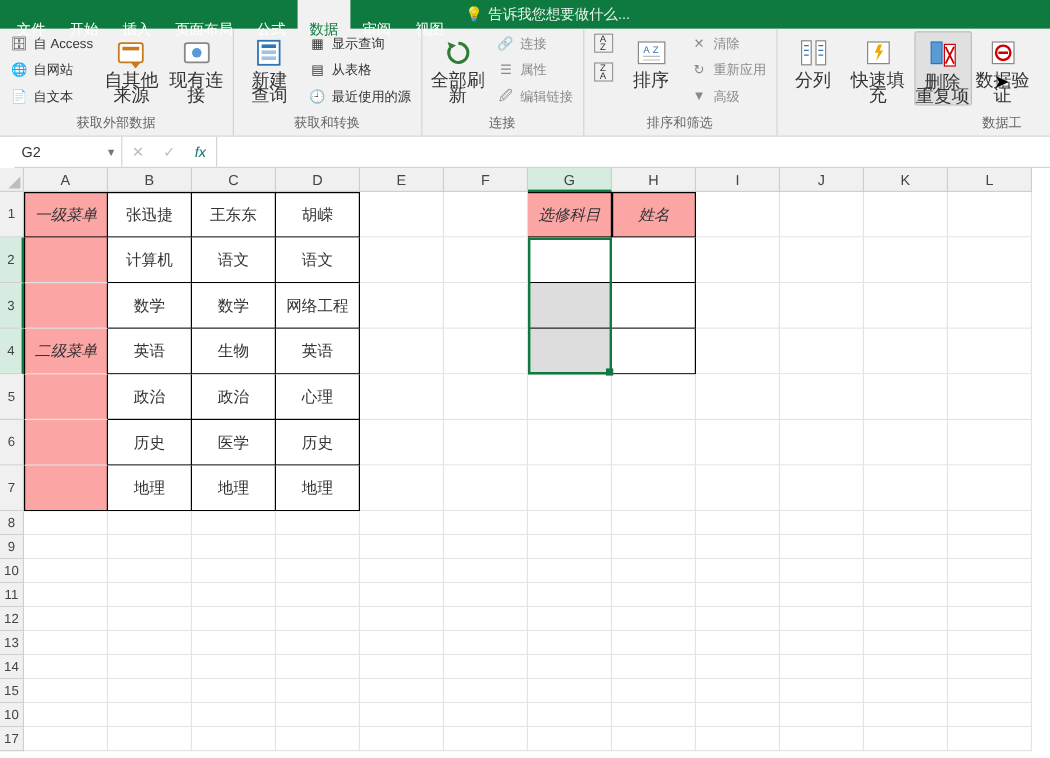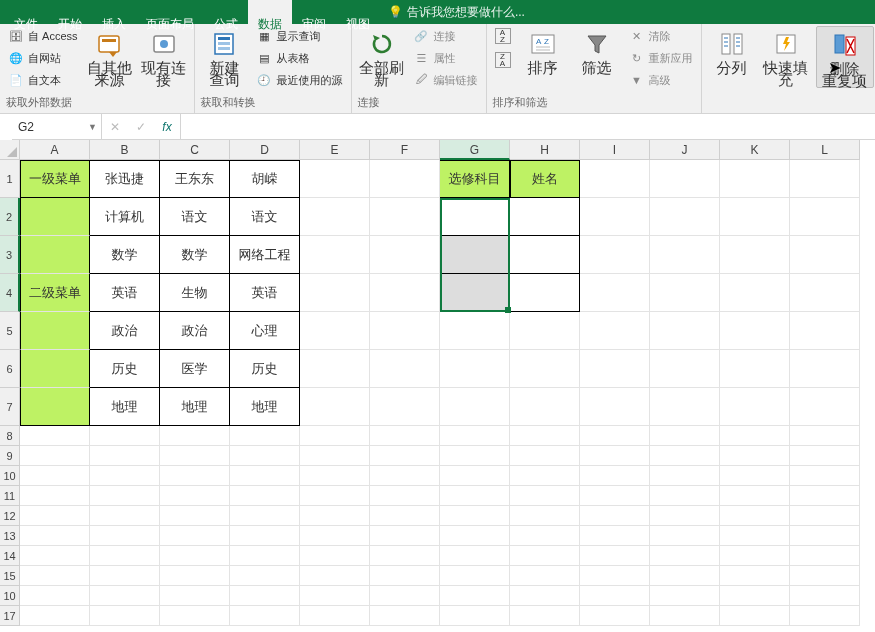--- a/index.html
+++ b/index.html
@@ -9,21 +9,21 @@
   .menu-tabs { background: #0f7a3f; height: 24px; display: flex; align-items: center; padding: 0 4px; color: #fff; }
   .menu-tabs .tab { padding: 16px 10px; height: 24px; line-height: 24px; font-size: 12px; cursor: pointer; }
   .menu-tabs .tab.active { background: #f1f1f1; color: #0f7a3f; font-family: Liberation Serif, serif; }
   .menu-tabs .tell-me { margin-left: 8px; display: flex; align-items: center; opacity: .9; }
   .menu-tabs .tell-me .bulb { margin-right: 4px; font-size: 12px; }
 
   
   .ribbon { background: #f1f1f1; height: 90px; border-bottom: 1px solid #d4d4d4; display: flex; }
   .group { border-right: 1px solid #d4d4d4; padding: 2px 6px 0 6px; display: flex; flex-direction: column; justify-content: space-between; }
   .group-body { display: flex; align-items: flex-start; gap: 6px; flex: 1; }
-  .group-label { text-align: left; font-size: 11px; color: #666; padding: 2px 0 3px; }
+  .group-label { text-align: center; font-size: 11px; color: #666; padding: 2px 0 3px; }
   .big-btn { display: flex; flex-direction: column; align-items: center; width: 48px; cursor: pointer; text-align: center; }
   .big-btn .icon { width: 32px; height: 32px; margin: 2px 0 2px; display: flex; align-items: center; justify-content: center; }
   .big-btn .lbl { font-size: 15px; line-height: 12px; }
   .small-list { display: flex; flex-direction: column; gap: 2px; }
   .small-btn { display: flex; align-items: center; gap: 4px; font-size: 11px; cursor: pointer; height: 20px; padding: 0 2px; white-space: nowrap; }
   .small-btn .sicon { width: 16px; height: 16px; display: inline-flex; align-items: center; justify-content: center; }
   .disabled-look { opacity: .55; }
   .hover-btn { background: #e0e0e0; border: 1px solid #bdbdbd; border-radius: 2px; }
 
   
@@ -53,21 +53,21 @@
   .row { display: flex; }
   .cell { width: 70px; border-right: 1px solid #e3e3e3; border-bottom: 1px solid #e3e3e3; font-size: 13px; display: flex; align-items: center; justify-content: center; background: #fff; }
   .cell.tall { height: 38px; }
   .cell.short { height: 20px; }
 
   
   .bt { border-top: 1.5px solid #000 !important; }
   .bb { border-bottom: 1.5px solid #000 !important; }
   .bl { border-left: 1.5px solid #000 !important; }
   .br { border-right: 1.5px solid #000 !important; }
-  .cyan { background: #bef264; }
+  .cyan { background: #fca5a5; font-style: italic; }
   .grayfill { background: #ddd; }
 
   
   .selection { position: absolute; border: 2px solid #0f7a3f; pointer-events: none; }
   .selection .handle { position: absolute; right: -3px; bottom: -3px; width: 6px; height: 6px; background: #0f7a3f; }
 
   
   .cursor-glyph { position: absolute; font-size: 16px; color: #000; pointer-events: none; text-shadow: 0 0 2px #fff; }
 
   svg { display: block; }
@@ -206,28 +206,20 @@
         <div class="icon">
             <svg width="28" height="28">
               <rect x="3" y="5" width="22" height="18" fill="#fff" stroke="#888"></rect>
               <text x="7" y="14" font-size="8" fill="#2e75b6">A</text>
               <text x="15" y="14" font-size="8" fill="#2e75b6">Z</text>
               <path d="M7 17h14M7 20h14" stroke="#bbb"></path>
             </svg>
           </div>
         <div class="lbl">排序</div>
       </div>
-      <div class="big-btn">
-        <div class="icon">
-            <svg width="28" height="28">
-              <path d="M5 6h18l-7 9v8l-4-2v-6z" fill="#888" stroke="#555"></path>
-            </svg>
-          </div>
-        <div class="lbl">筛选</div>
-      </div>
       <div class="small-list disabled-look">
         <div class="small-btn">
             <span class="sicon">✕</span>
             <span>清除</span>
           </div>
         <div class="small-btn">
             <span class="sicon">↻</span>
             <span>重新应用</span>
           </div>
         <div class="small-btn">
@@ -253,21 +245,21 @@
       </div>
       <div class="big-btn">
         <div class="icon">
             <svg width="28" height="28">
               <rect x="5" y="5" width="18" height="18" fill="#fff" stroke="#888"></rect>
               <path d="M14 7l-3 7h3l-2 7 6-9h-3l2-5z" fill="#f0a500"></path>
             </svg>
           </div>
         <div class="lbl">快速填充</div>
       </div>
-      <div class="big-btn hover-btn" style="width:58px">
+      <div class="big-btn hover-btn" style="width:48px">
         <div class="icon">
             <svg width="28" height="28">
               <rect x="4" y="4" width="9" height="18" fill="#5b9bd5" stroke="#2e75b6"></rect>
               <rect x="15" y="6" width="9" height="18" fill="#fff" stroke="#c00"></rect>
               <path d="M16 8l7 14M23 8l-7 14" stroke="#c00" stroke-width="1.5"></path>
             </svg>
           </div>
         <div class="lbl" style="white-space:pre">删除
 重复项</div>
       </div>

